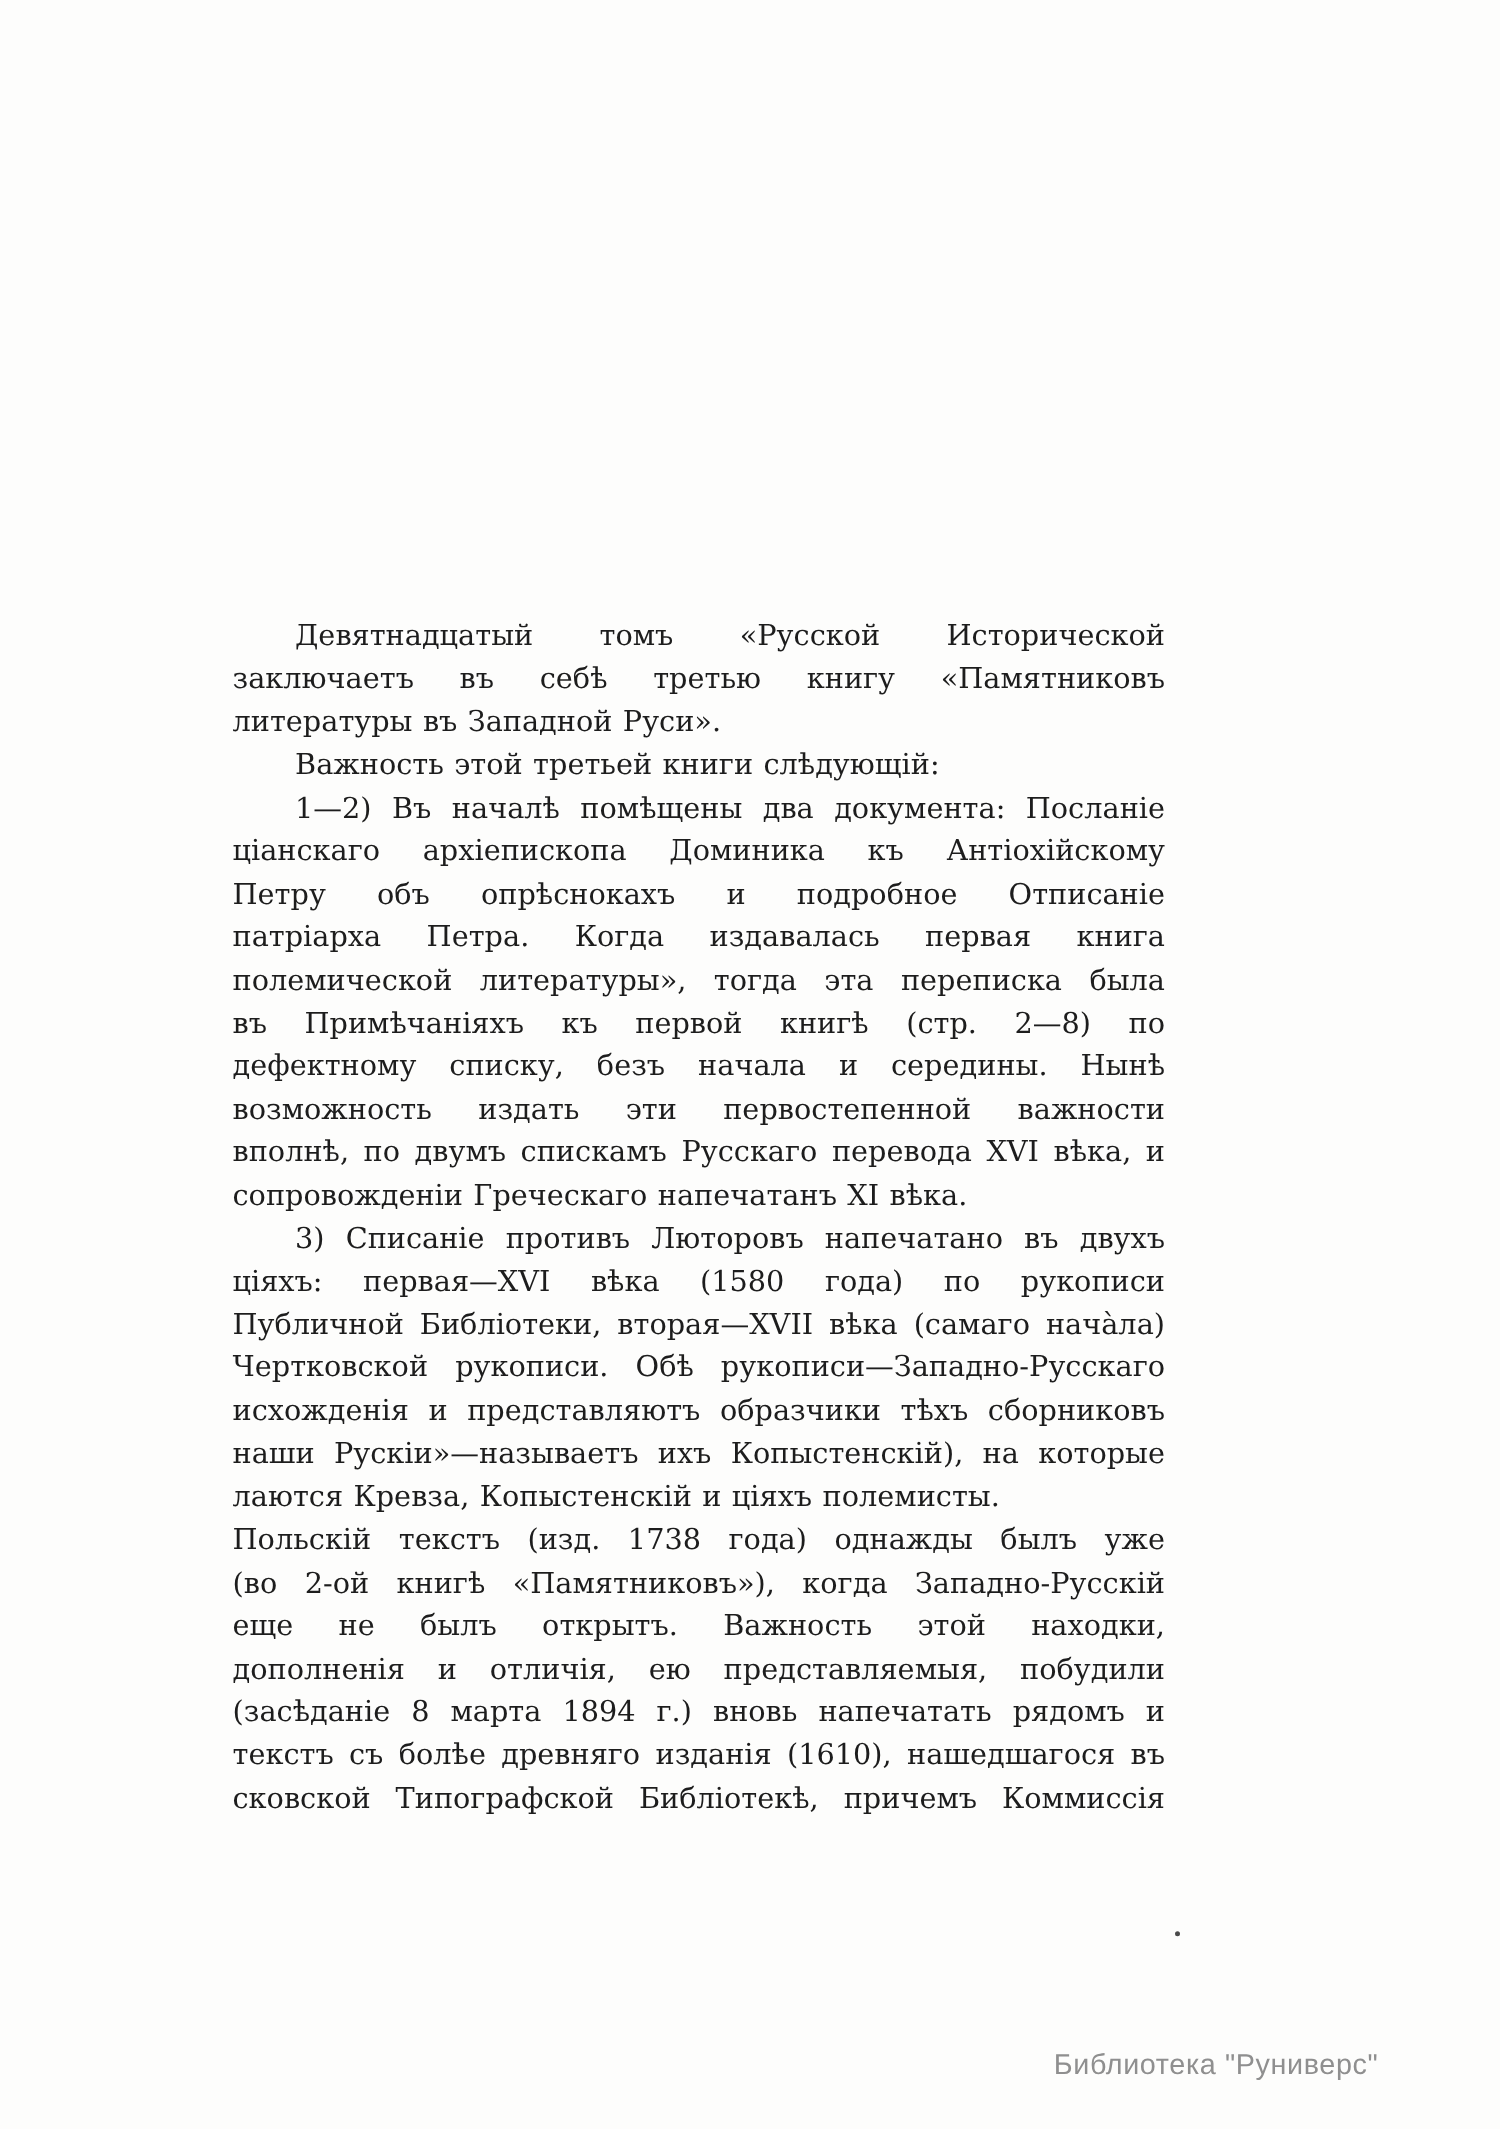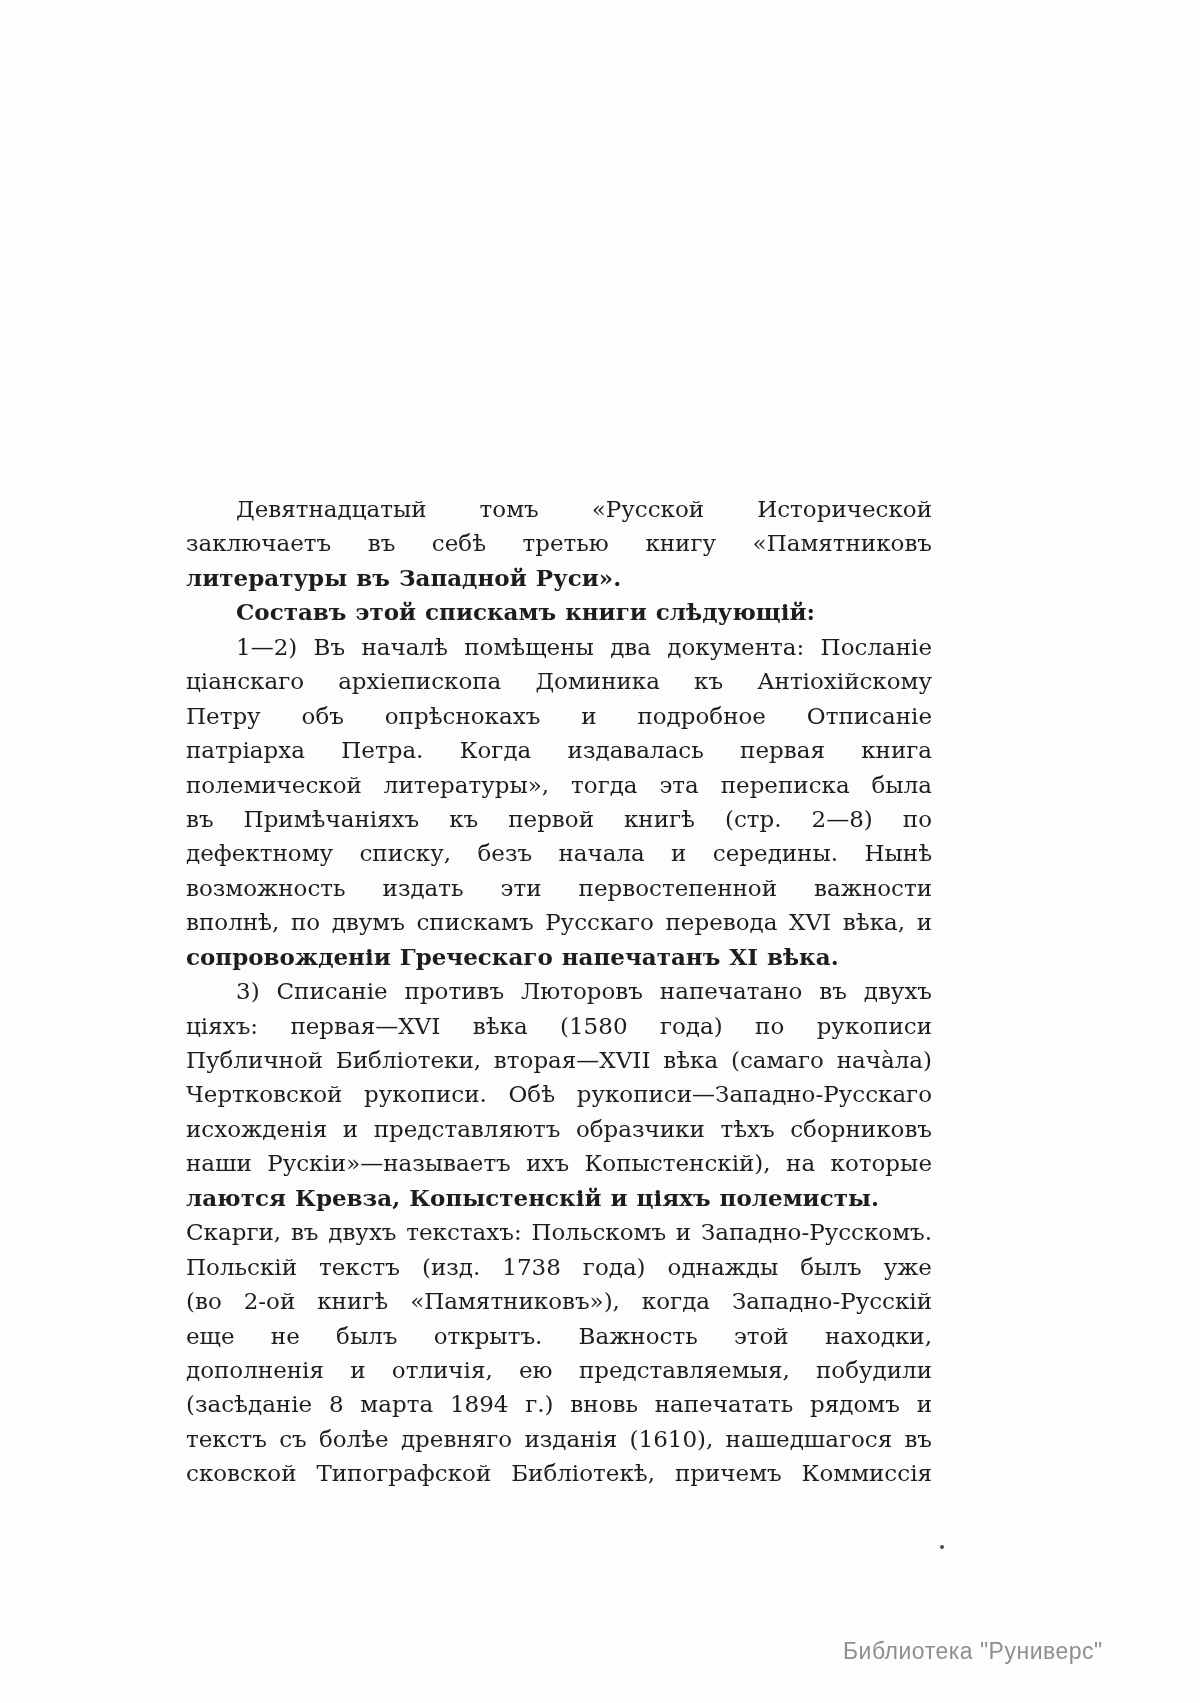--- a/index.html
+++ b/index.html
@@ -30,21 +30,20 @@
     height: 34.45px;
     overflow: hidden;
     text-align: justify;
     text-align-last: justify;
     word-spacing: 1px;
   }
   .line.indent { text-indent: 50px; }
   .line.no-justify {
     text-align: center;
     text-align-last: left;
-    font-weight: bold;
   }
   .ink-dot {
     position: absolute;
     left: 940px;
     top: 1545px;
     width: 4px;
     height: 4px;
     border-radius: 50%;
     background: #4a4a4a;
   }
@@ -62,21 +61,21 @@
 <body>
 
 <div class="page">
   <main class="text-block" id="text-block">
       <div class="paragraph">
         <div class="line indent">Девятнадцатый томъ «Русской Исторической Библіотеки»</div>
         <div class="line">заключаетъ въ себѣ третью книгу «Памятниковъ полемической</div>
         <div class="line no-justify">литературы въ Западной Руси».</div>
       </div>
       <div class="paragraph">
-        <div class="line indent no-justify">Составъ этой спискамъ книги слѣдующій:</div>
+        <div class="line indent no-justify">Важность этой третьей книги слѣдующій:</div>
       </div>
       <div class="paragraph">
         <div class="line indent">1—2) Въ началѣ помѣщены два документа: Посланіе Вене-</div>
         <div class="line">ціанскаго архіепископа Доминика къ Антіохійскому патріарху</div>
         <div class="line">Петру объ опрѣснокахъ и подробное Отписаніе Антіохійскаго</div>
         <div class="line">патріарха Петра. Когда издавалась первая книга «Памятниковъ</div>
         <div class="line">полемической литературы», тогда эта переписка была напечатана</div>
         <div class="line">въ Примѣчаніяхъ къ первой книгѣ (стр. 2—8) по единственному</div>
         <div class="line">дефектному списку, безъ начала и середины. Нынѣ представилась</div>
         <div class="line">возможность издать эти первостепенной важности документы</div>
@@ -86,21 +85,20 @@
       <div class="paragraph">
         <div class="line indent">3) Списаніе противъ Люторовъ напечатано въ двухъ редак-</div>
         <div class="line">ціяхъ: первая—XVI вѣка (1580 года) по рукописи Императорской</div>
         <div class="line">Публичной Библіотеки, вторая—XVII вѣка (самаго нача̀ла) по</div>
         <div class="line">Чертковской рукописи. Обѣ рукописи—Западно-Русскаго про-</div>
         <div class="line">исхожденія и представляютъ образчики тѣхъ сборниковъ («писма</div>
         <div class="line">наши Рускіи»—называетъ ихъ Копыстенскій), на которые ссы-</div>
         <div class="line no-justify">лаются Кревза, Копыстенскій и ціяхъ полемисты.</div>
       </div>
       <div class="paragraph">
-        <div class="line">Скарги, въ двухъ текстахъ: Польскомъ и Западно-Русскомъ.</div>
         <div class="line">Польскій текстъ (изд. 1738 года) однажды былъ уже напечатанъ</div>
         <div class="line">(во 2-ой книгѣ «Памятниковъ»), когда Западно-Русскій переводъ</div>
         <div class="line">еще не былъ открытъ. Важность этой находки, существенныя</div>
         <div class="line">дополненія и отличія, ею представляемыя, побудили Коммиссію</div>
         <div class="line">(засѣданіе 8 марта 1894 г.) вновь напечатать рядомъ и Польскій</div>
         <div class="line">текстъ съ болѣе древняго изданія (1610), нашедшагося въ Мо-</div>
         <div class="line">сковской Типографской Библіотекѣ, причемъ Коммиссія поста-</div>
       </div>
     </main>
   <div class="ink-dot"></div>

